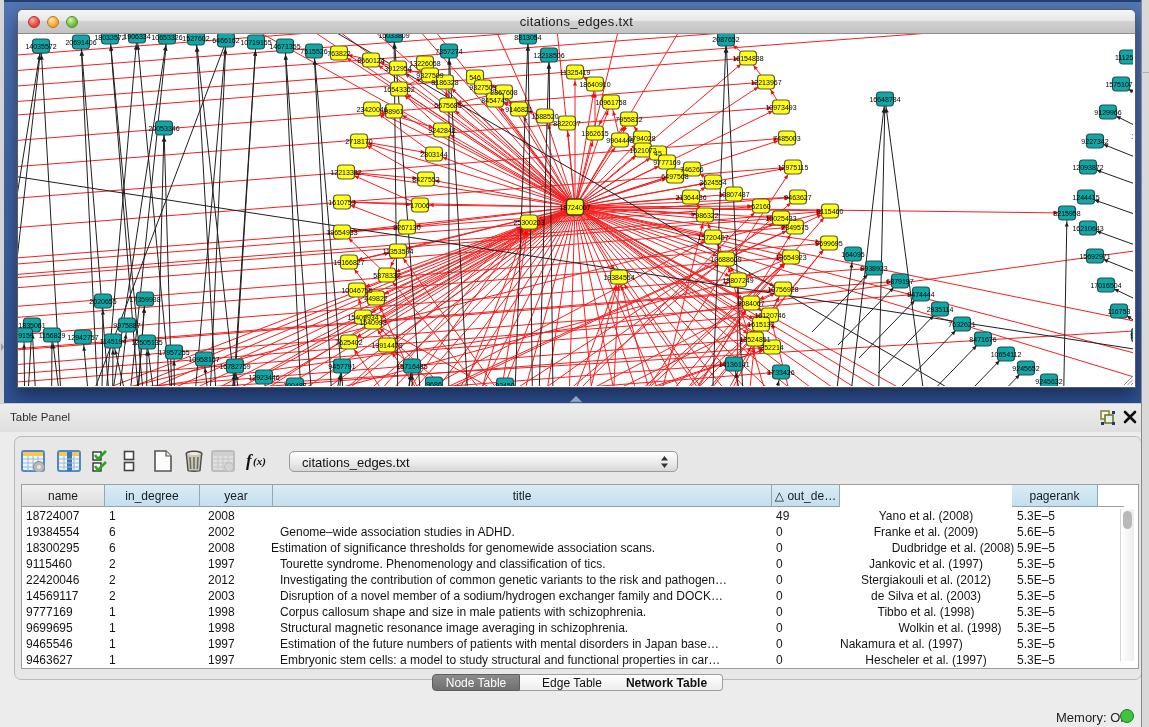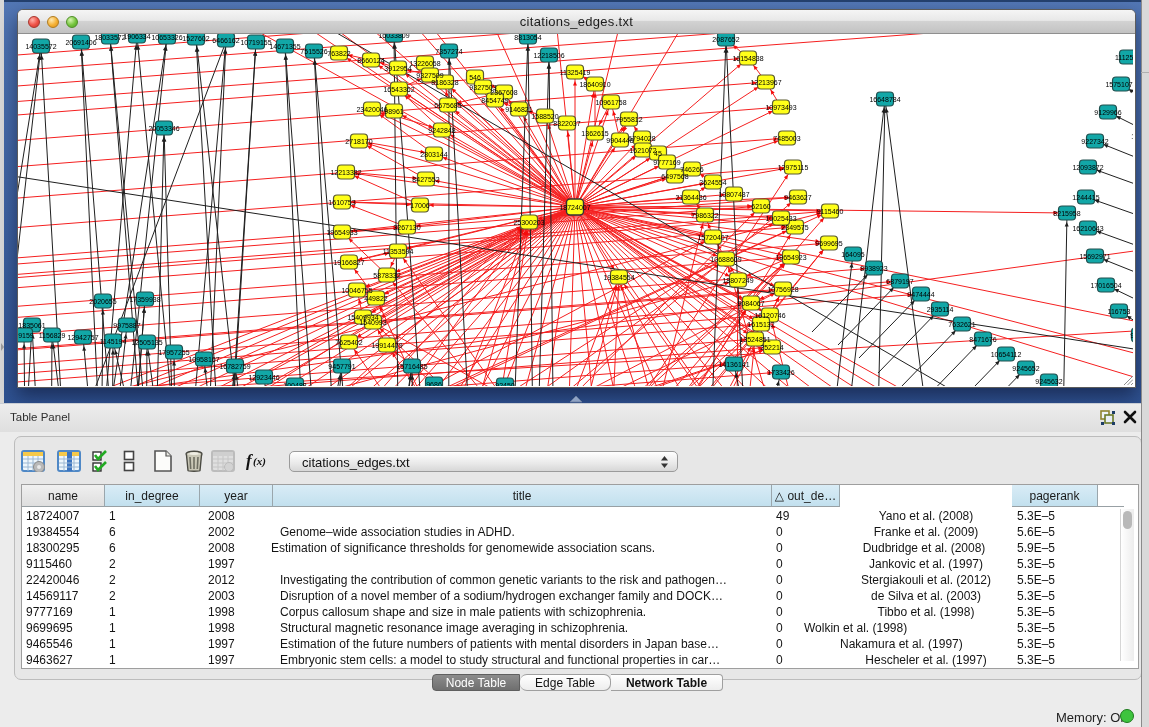--- a/index.html
+++ b/index.html
@@ -40,21 +40,21 @@
   .c{position:absolute;overflow:hidden;}
   
   #sbar{left:1098px;top:24px;width:13px;height:152px;background:linear-gradient(90deg,#fff,#ededed);border-left:1px solid #d6d6d6;}
   #thumb{left:2px;top:2px;width:9px;height:18px;border-radius:5px;background:#b9b9b9;}
   
   .seg{top:674px;height:17px;font-size:12px;text-align:center;border:1px solid #9f9f9f;
        box-sizing:border-box;background:linear-gradient(180deg,#ffffff,#ededed);color:#111;
        line-height:16px;}
   #seg1{left:432px;width:88px;border-radius:4px 0 0 4px;
         background:linear-gradient(180deg,#8c8c8c,#6f6f6f);color:#fff;border-color:#5f5f5f;}
-  #seg2{left:520px;width:91px;border-left:none;border-radius:7px;}
+  #seg2{left:520px;width:105px;border-left:none;}
   #seg3{left:611px;width:112px;border-left:none;border-radius:0 4px 4px 0;font-weight:bold;}
   #mem{left:1056px;top:710px;font-size:13px;color:#222;}
   #dot{left:1120px;top:709px;width:12px;height:12px;border-radius:50%;background:#3ec43e;border:1px solid #1e7a1e;}
 </style>
 </head>
 <body>
  <div id="lstrip" class="abs"></div>
  <div id="desktop" class="abs"></div>
  <div class="abs" style="left:4px;top:0;width:1137px;height:2px;background:#24406e"></div>
  <div class="abs" style="left:1141px;top:72px;width:8px;height:1px;background:#b0b0b0;z-index:5"></div>
@@ -1087,25 +1087,26 @@
 <div class="row abs" style="left:186px;top:40px;width:62px">2002</div>
 <div class="row abs c" style="left:258px;top:40px;width:492px">Genome–wide association studies in ADHD.</div>
 <div class="row abs" style="left:754px;top:40px;width:60px">0</div>
 <div class="row abs" style="left:818px;top:40px;width:172px;text-align:center">Franke et al. (2009)</div>
 <div class="row abs" style="left:995px;top:40px;width:80px">5.6E–5</div>
 <div class="row abs" style="left:4px;top:56px;width:76px">18300295</div>
 <div class="row abs" style="left:87px;top:56px;width:88px">6</div>
 <div class="row abs" style="left:186px;top:56px;width:62px">2008</div>
 <div class="row abs c" style="left:249px;top:56px;width:492px">Estimation of significance thresholds for genomewide association scans.</div>
 <div class="row abs" style="left:754px;top:56px;width:60px">0</div>
-<div class="row abs" style="left:816px;top:56px;width:172px;text-align:center">Dudbridge et al. (2008)</div>
+<div class="row abs" style="left:845px;top:56px;width:172px;text-align:center">Dudbridge et al. (2008)</div>
 <div class="row abs" style="left:995px;top:56px;width:80px">5.9E–5</div>
 <div class="row abs" style="left:4px;top:72px;width:76px">9115460</div>
 <div class="row abs" style="left:87px;top:72px;width:88px">2</div>
 <div class="row abs" style="left:186px;top:72px;width:62px">1997</div>
+<div class="row abs c" style="left:258px;top:72px;width:492px">Tourette syndrome. Phenomenology and classification of tics.</div>
 <div class="row abs" style="left:754px;top:72px;width:60px">0</div>
 <div class="row abs" style="left:818px;top:72px;width:172px;text-align:center">Jankovic et al. (1997)</div>
 <div class="row abs" style="left:995px;top:72px;width:80px">5.3E–5</div>
 <div class="row abs" style="left:4px;top:88px;width:76px">22420046</div>
 <div class="row abs" style="left:87px;top:88px;width:88px">2</div>
 <div class="row abs" style="left:186px;top:88px;width:62px">2012</div>
 <div class="row abs c" style="left:258px;top:88px;width:492px">Investigating the contribution of common genetic variants to the risk and pathogen…</div>
 <div class="row abs" style="left:754px;top:88px;width:60px">0</div>
 <div class="row abs" style="left:818px;top:88px;width:172px;text-align:center">Stergiakouli et al. (2012)</div>
 <div class="row abs" style="left:995px;top:88px;width:80px">5.5E–5</div>
@@ -1121,21 +1122,21 @@
 <div class="row abs" style="left:186px;top:120px;width:62px">1998</div>
 <div class="row abs c" style="left:258px;top:120px;width:492px">Corpus callosum shape and size in male patients with schizophrenia.</div>
 <div class="row abs" style="left:754px;top:120px;width:60px">0</div>
 <div class="row abs" style="left:818px;top:120px;width:172px;text-align:center">Tibbo et al. (1998)</div>
 <div class="row abs" style="left:995px;top:120px;width:80px">5.3E–5</div>
 <div class="row abs" style="left:4px;top:136px;width:76px">9699695</div>
 <div class="row abs" style="left:87px;top:136px;width:88px">1</div>
 <div class="row abs" style="left:186px;top:136px;width:62px">1998</div>
 <div class="row abs c" style="left:258px;top:136px;width:492px">Structural magnetic resonance image averaging in schizophrenia.</div>
 <div class="row abs" style="left:754px;top:136px;width:60px">0</div>
-<div class="row abs" style="left:782px;top:136px;width:172px;">Wolkin et al. (1998)</div>
+<div class="row abs" style="left:842px;top:136px;width:172px;text-align:center">Wolkin et al. (1998)</div>
 <div class="row abs" style="left:995px;top:136px;width:80px">5.3E–5</div>
 <div class="row abs" style="left:4px;top:152px;width:76px">9465546</div>
 <div class="row abs" style="left:87px;top:152px;width:88px">1</div>
 <div class="row abs" style="left:186px;top:152px;width:62px">1997</div>
 <div class="row abs c" style="left:258px;top:152px;width:492px">Estimation of the future numbers of patients with mental disorders in Japan base…</div>
 <div class="row abs" style="left:754px;top:152px;width:60px">0</div>
 <div class="row abs" style="left:818px;top:152px;width:172px;text-align:left">Nakamura et al. (1997)</div>
 <div class="row abs" style="left:995px;top:152px;width:80px">5.3E–5</div>
 <div class="row abs" style="left:4px;top:168px;width:76px">9463627</div>
 <div class="row abs" style="left:87px;top:168px;width:88px">1</div>

